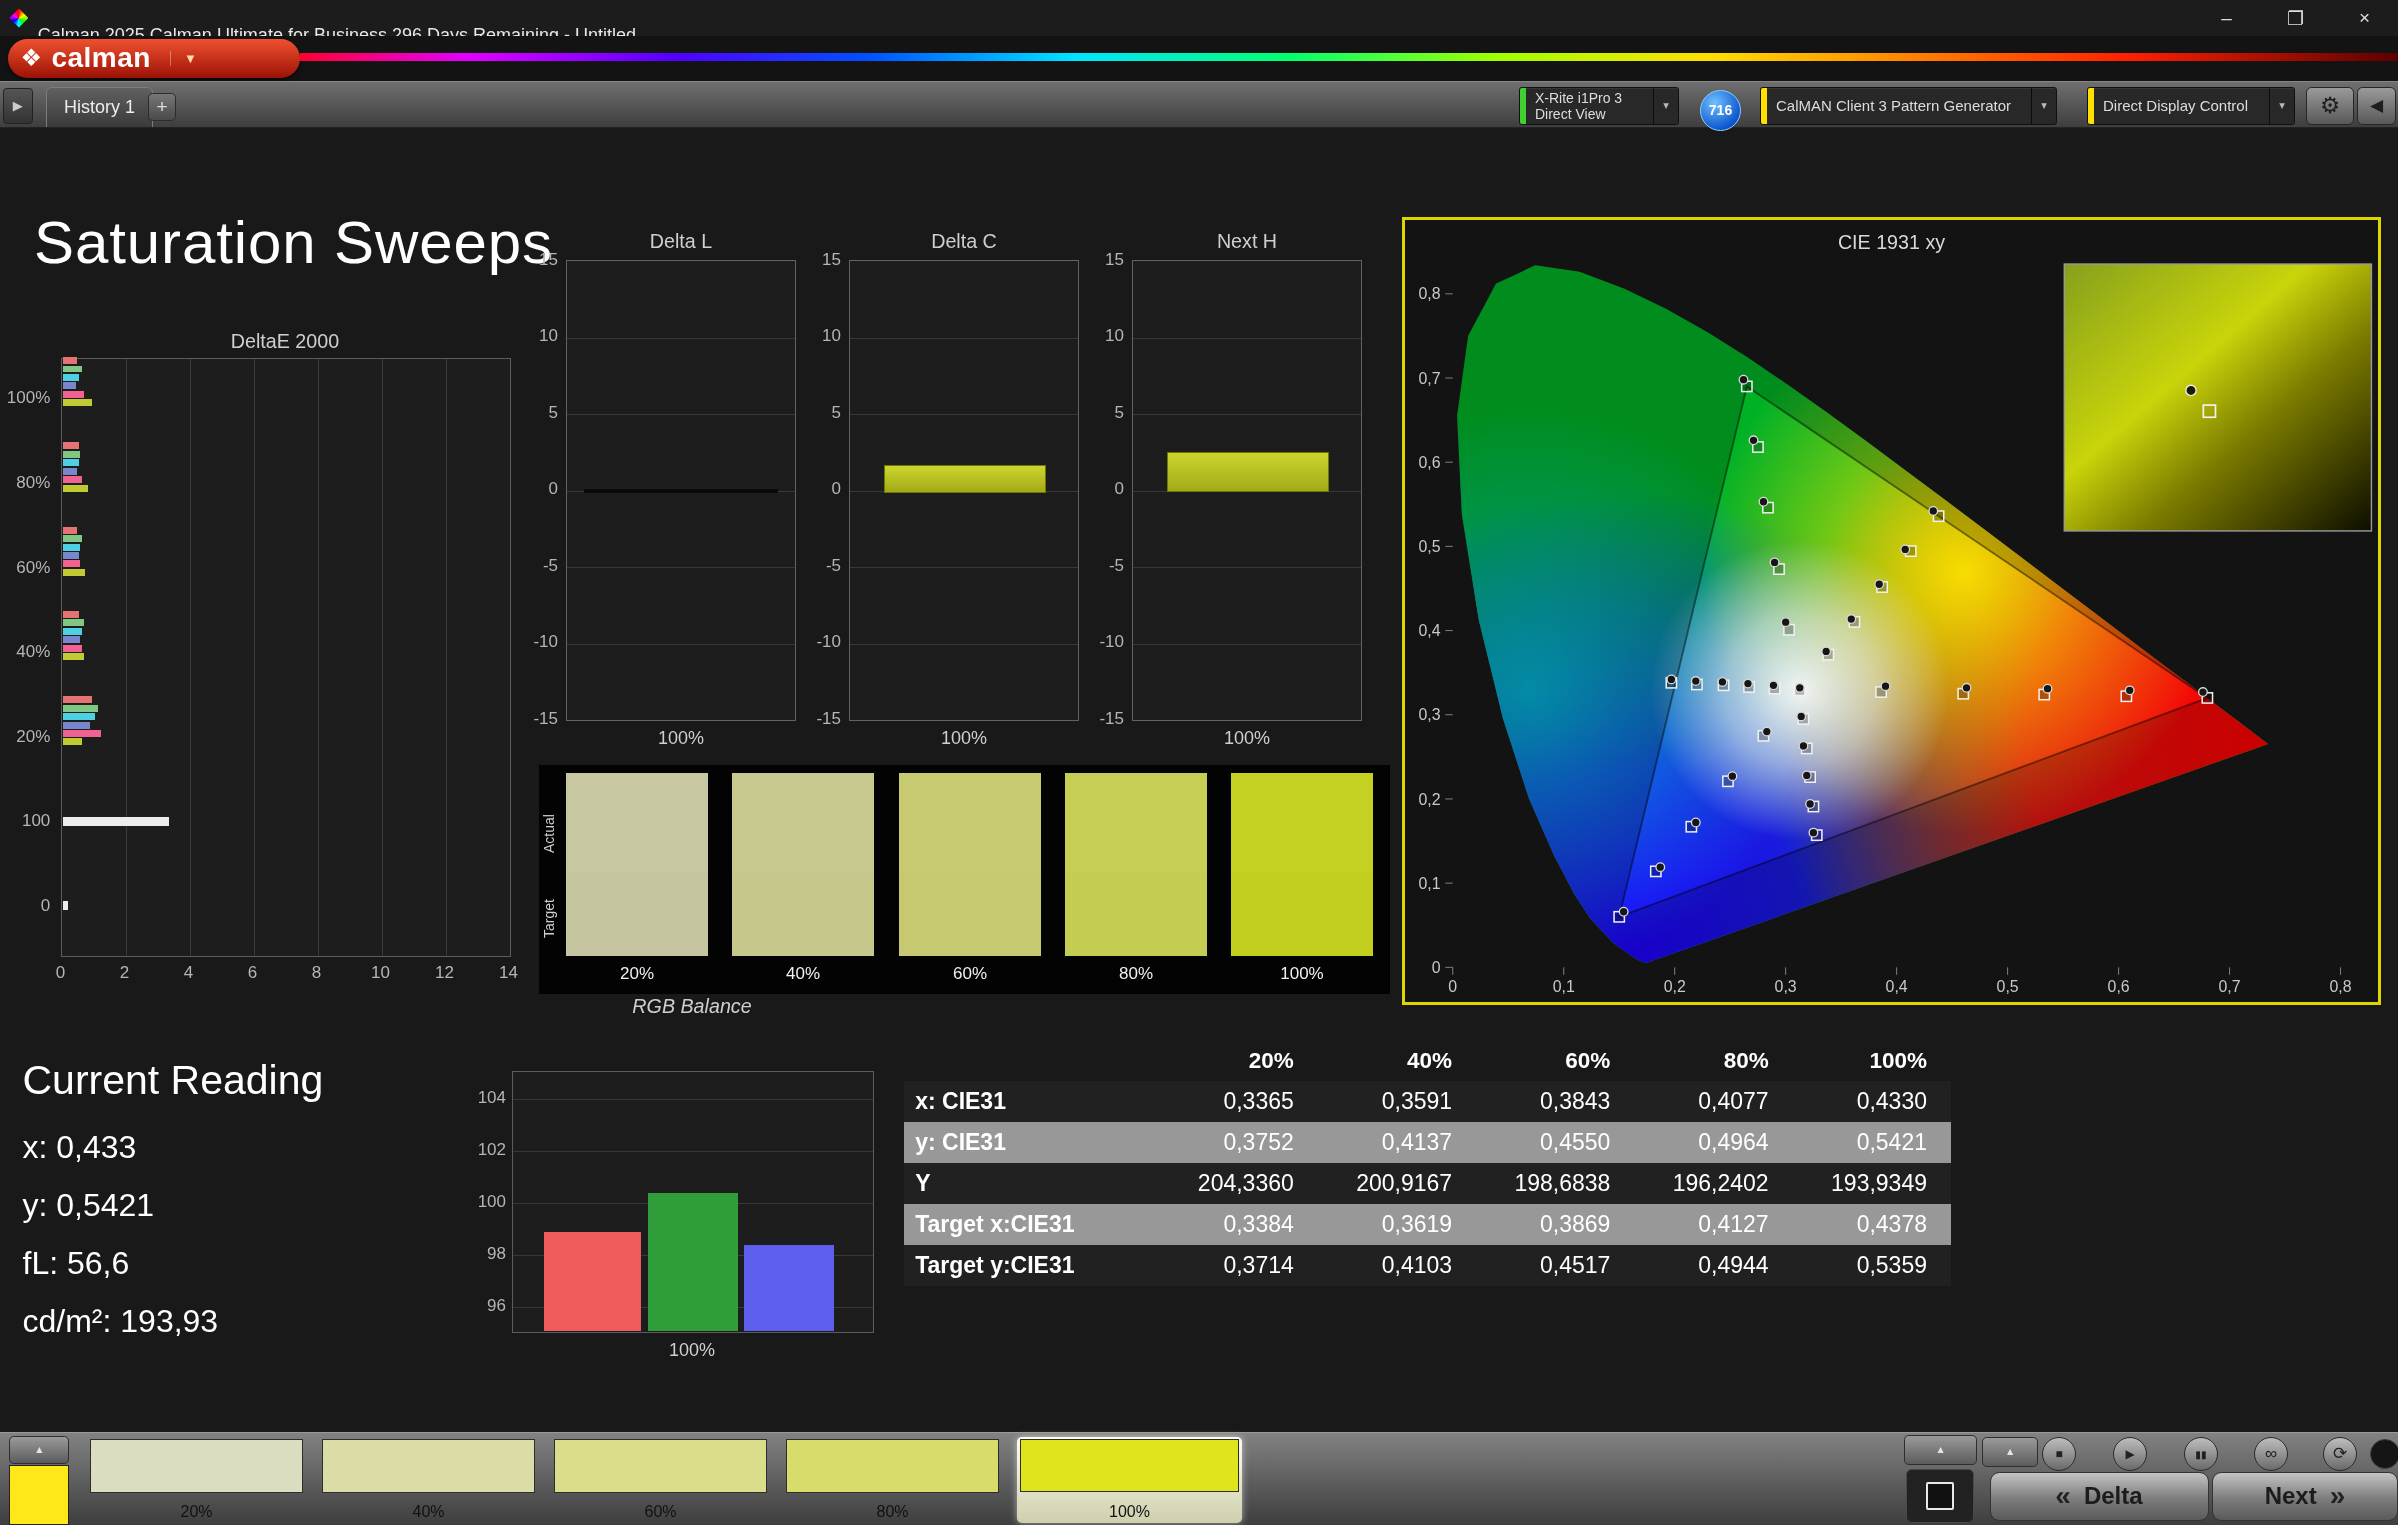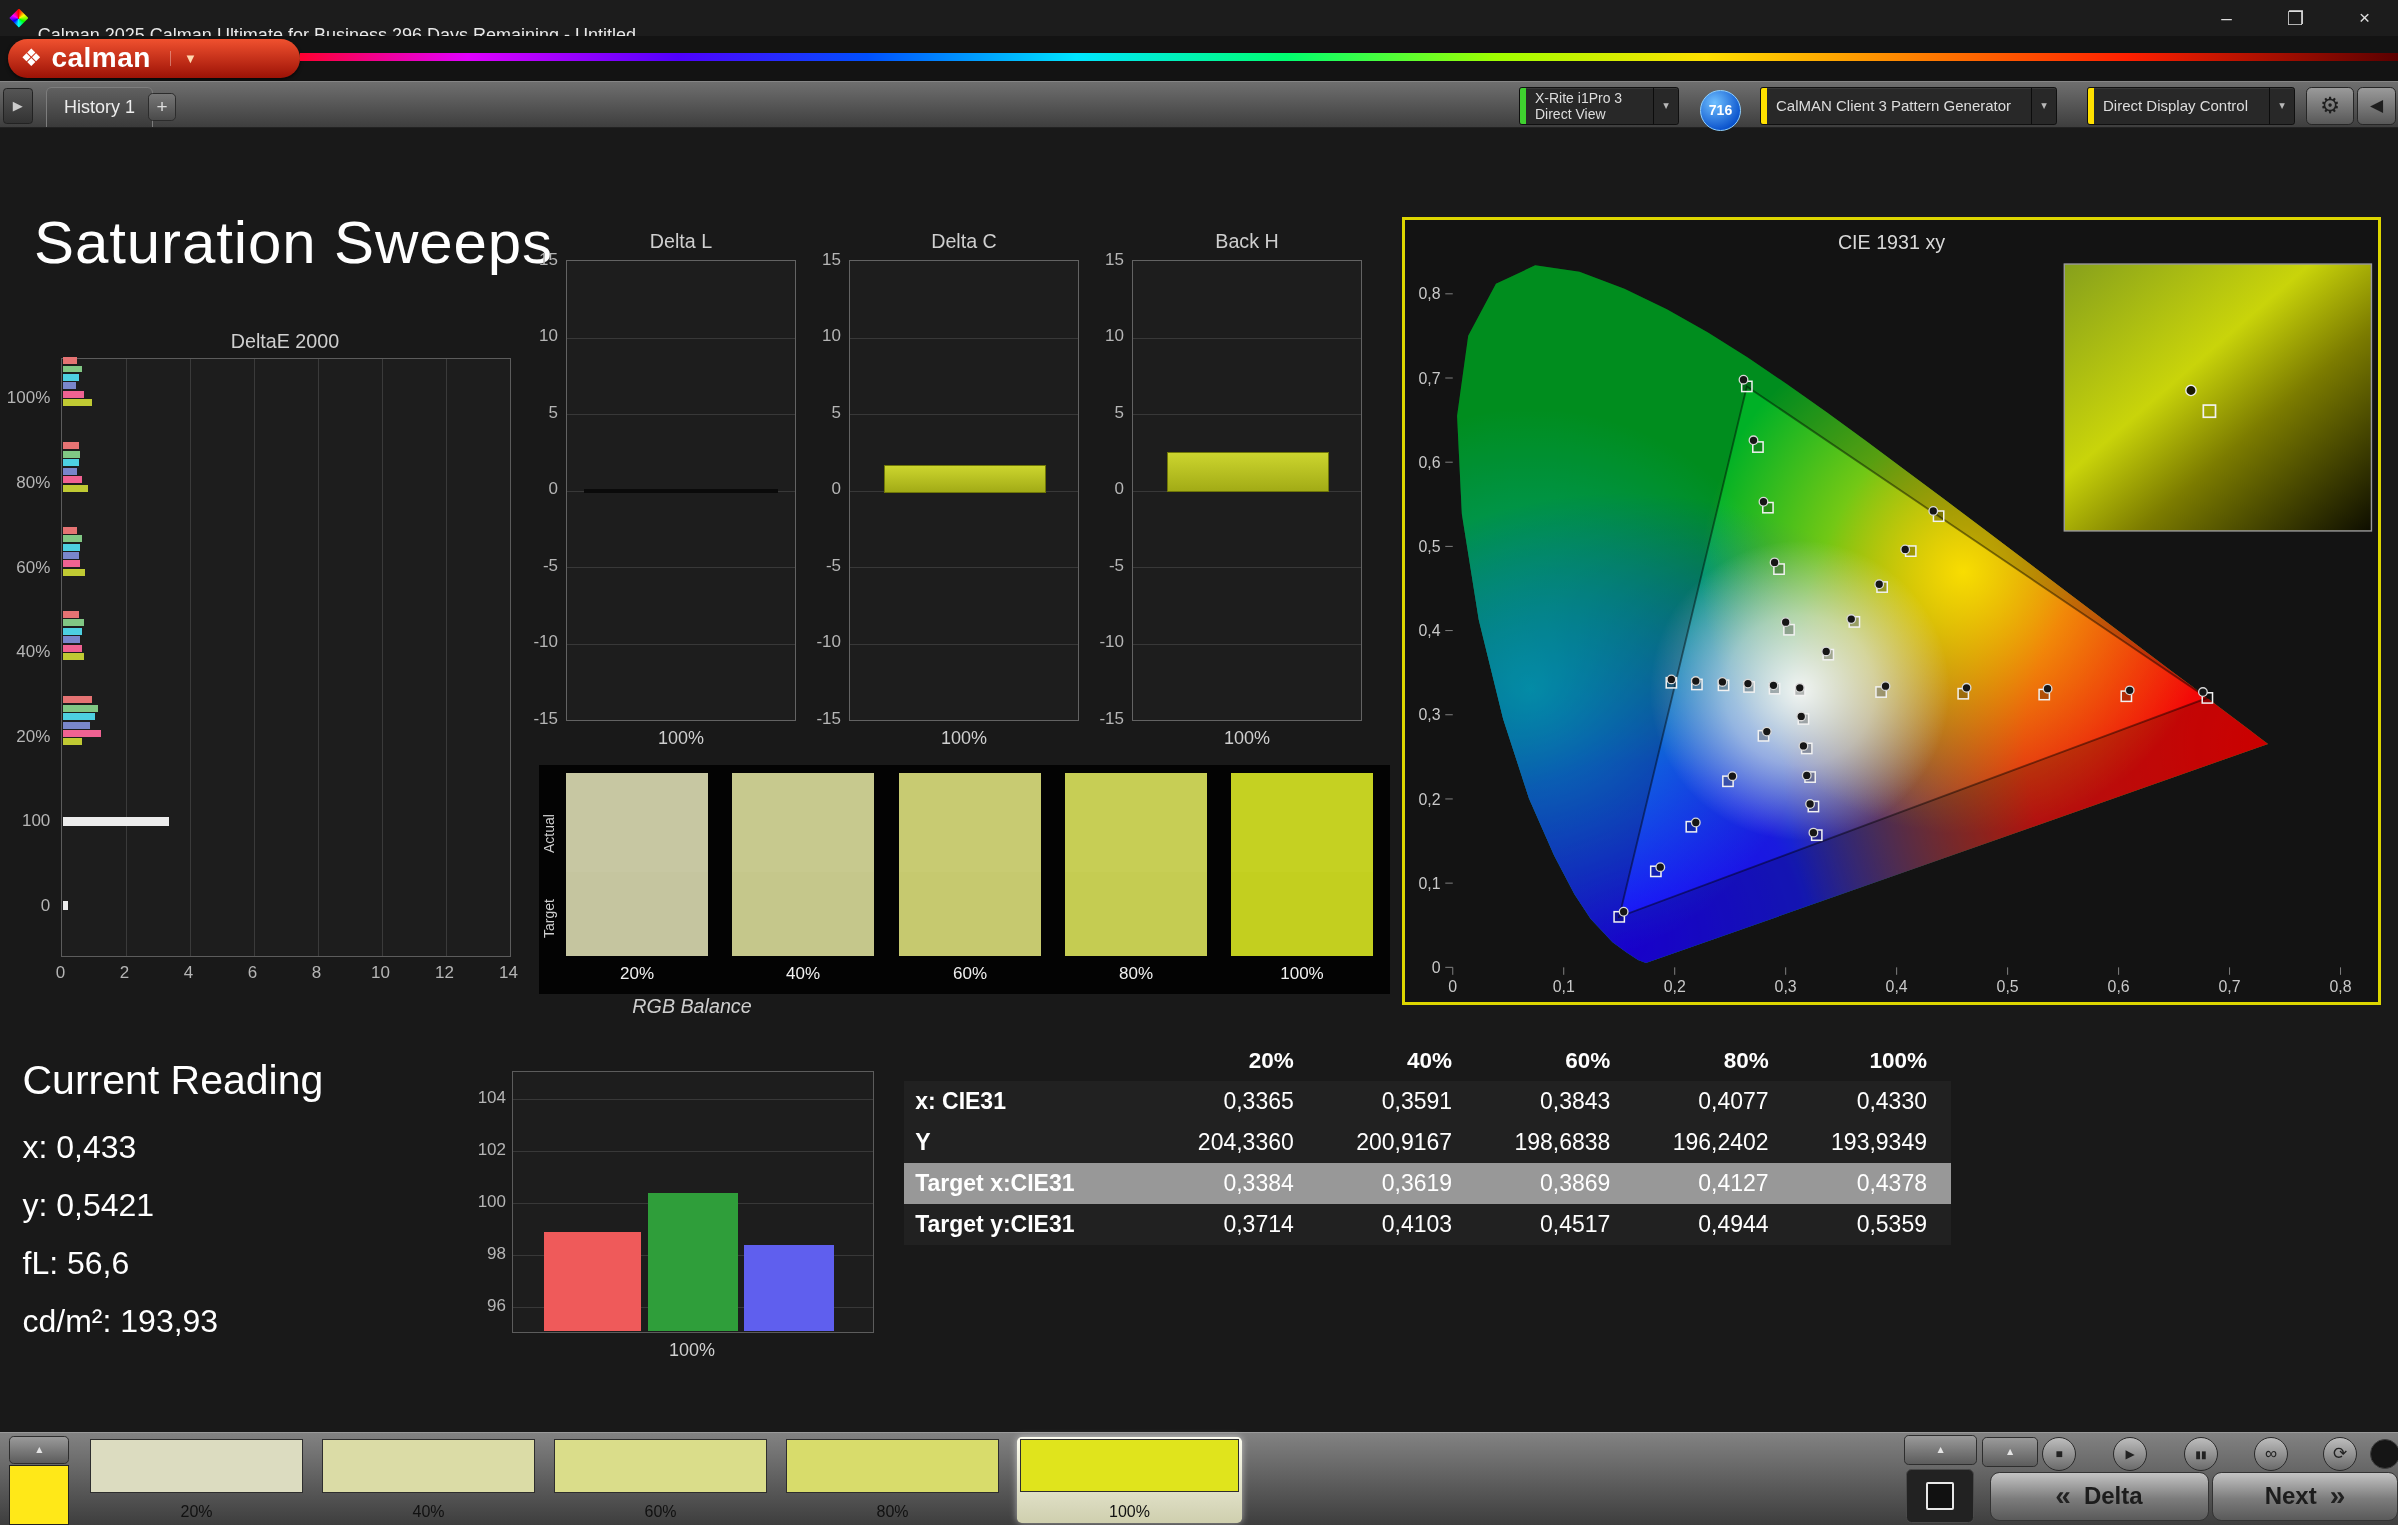--- a/index.html
+++ b/index.html
@@ -279,21 +279,21 @@
         <div class="ytick" style="top: 66px;">10</div>
         <div class="ytick" style="top: 143px;">5</div>
         <div class="ytick" style="top: 219px;">0</div>
         <div class="ytick" style="top: 296px;">-5</div>
         <div class="ytick" style="top: 372px;">-10</div>
         <div class="ytick" style="top: 449px;">-15</div>
       </div>
     <div class="dxlabel">100%</div>
   </div>
   <div class="dchart" id="chart-delta_h" style="left:1132px;">
-    <div class="dtitle">Back H</div>
+    <div class="dtitle">Next H</div>
     <div class="dplot">
         <div class="hgrid" style="top: 77px;"></div>
         <div class="hgrid" style="top: 153px;"></div>
         <div class="hgrid" style="top: 230px;"></div>
         <div class="hgrid" style="top: 306px;"></div>
         <div class="hgrid" style="top: 383px;"></div>
         <div class="dbar" style="top: 191px; height: 38px;"></div>
       </div>
     <div class="dylabels">
         <div class="ytick" style="top: -10.3px;">15</div>
@@ -523,20 +523,28 @@
           <th>100%</th>
         </tr>
         <tr class="dark">
           <td class="rowlabel">x: CIE31</td>
           <td>0,3365</td>
           <td>0,3591</td>
           <td>0,3843</td>
           <td>0,4077</td>
           <td>0,4330</td>
         </tr>
+        <tr class="light">
+          <td class="rowlabel">y: CIE31</td>
+          <td>0,3752</td>
+          <td>0,4137</td>
+          <td>0,4550</td>
+          <td>0,4964</td>
+          <td>0,5421</td>
+        </tr>
         <tr class="dark">
           <td class="rowlabel">Y</td>
           <td>204,3360</td>
           <td>200,9167</td>
           <td>198,6838</td>
           <td>196,2402</td>
           <td>193,9349</td>
         </tr>
         <tr class="light">
           <td class="rowlabel">Target x:CIE31</td>

